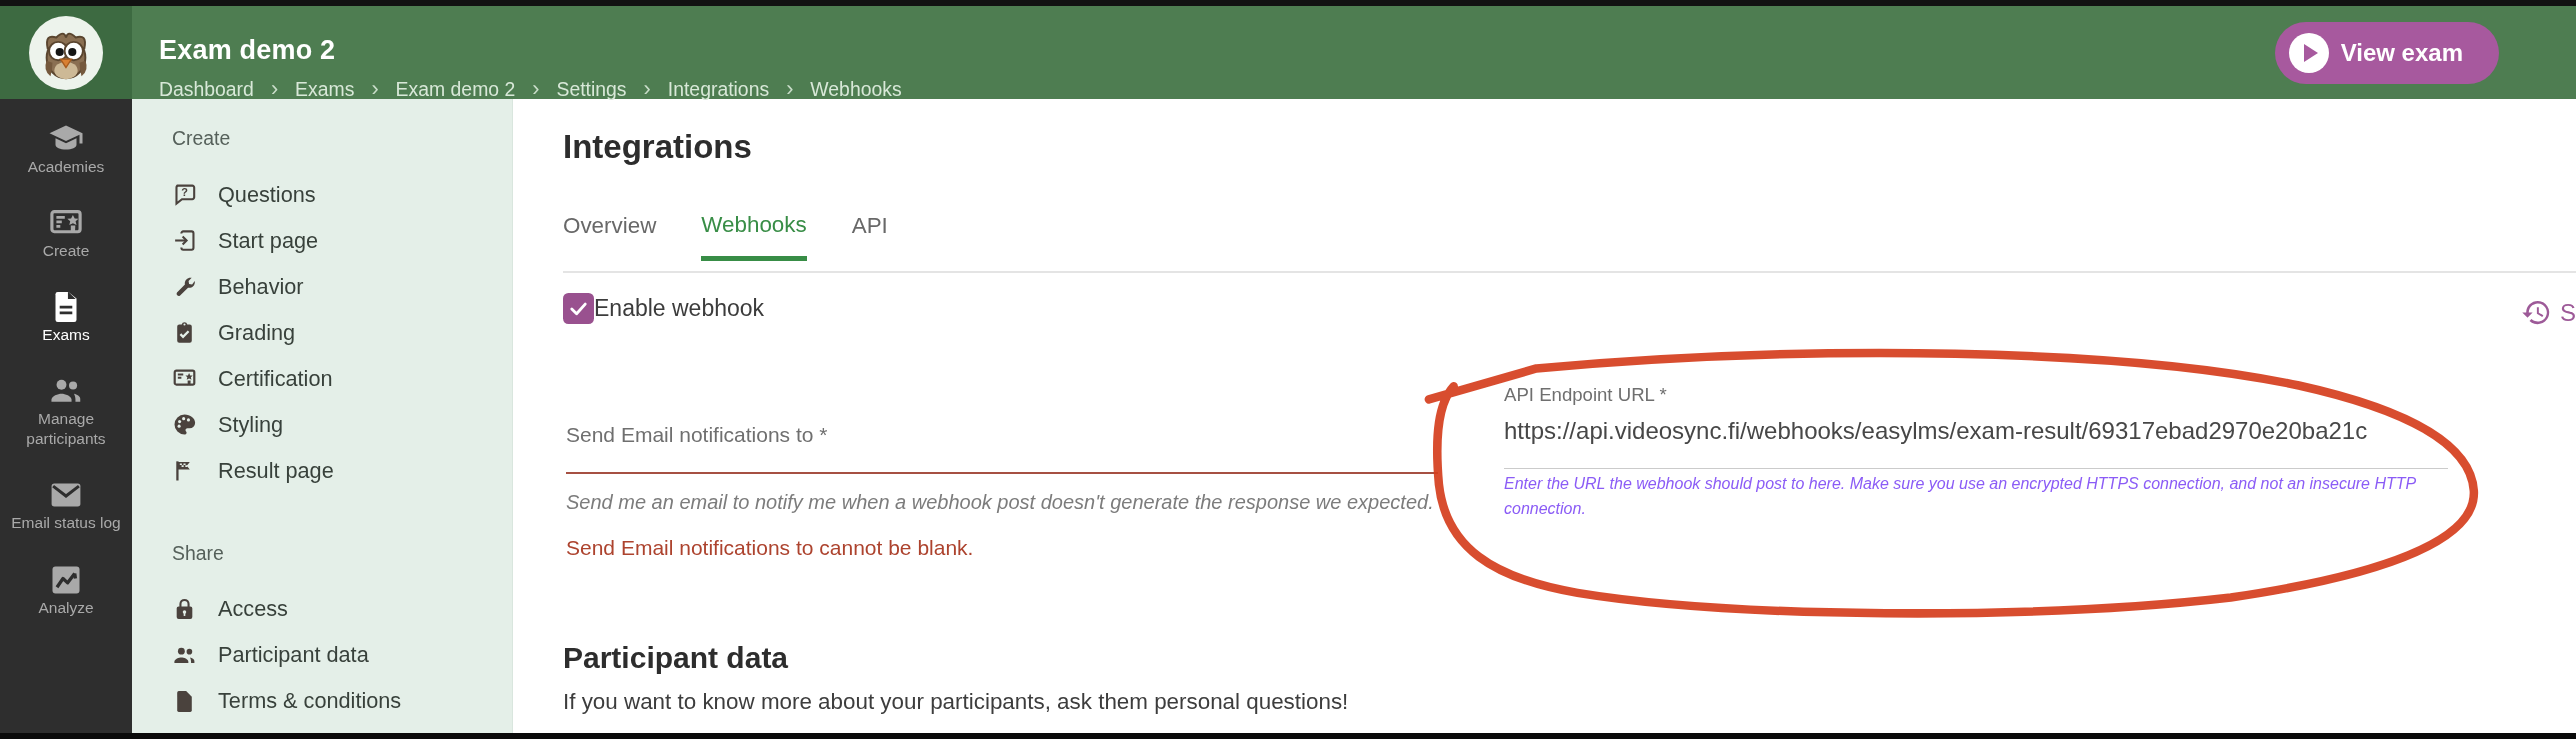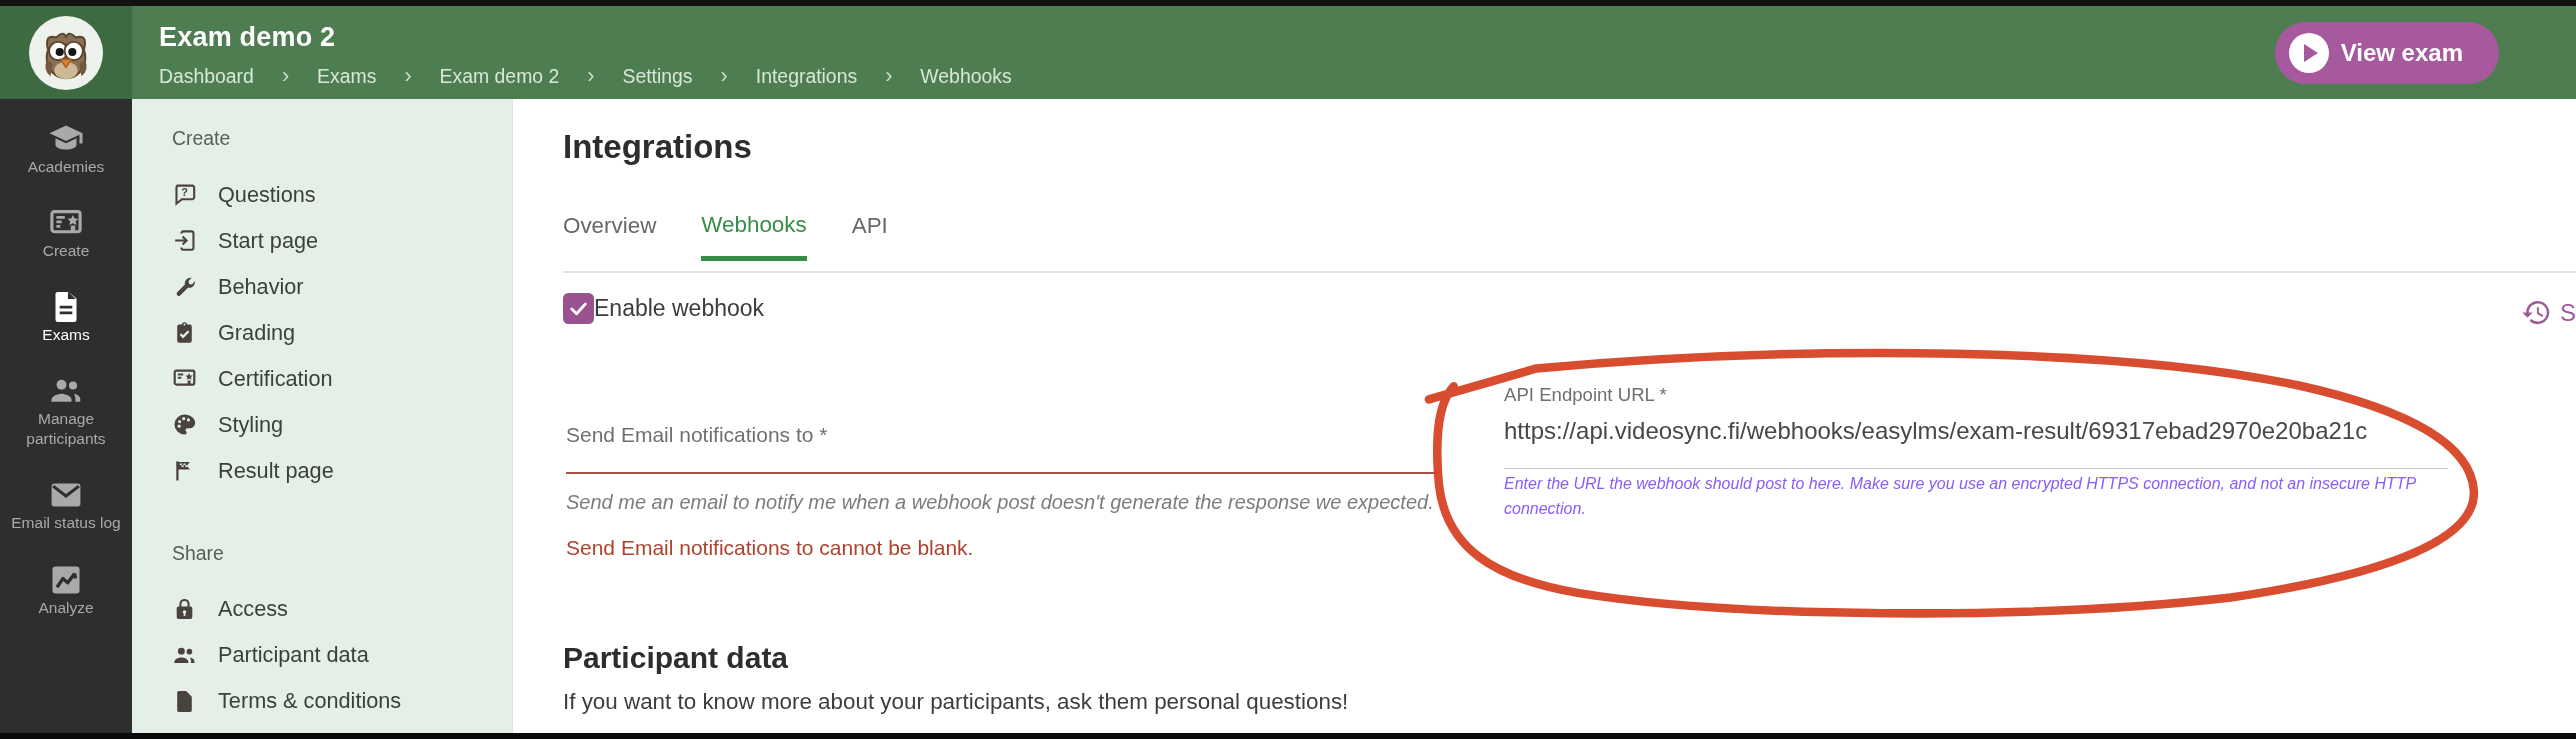--- a/index.html
+++ b/index.html
@@ -9,23 +9,23 @@
 
   .bar-top    { position:absolute; left:0; top:0; width:100%; height:6.2px; background:#121212; z-index:60; }
   .bar-bottom { position:absolute; left:0; bottom:0; width:100%; height:7px; background:#0a0a0a; z-index:60; }
 
   
   .header { position:absolute; left:0; top:6.2px; width:100%; height:93px; background:#4e7d51; z-index:10; }
   .logo-box { position:absolute; left:0; top:0; width:132px; height:93px; background:#3d6a41;
               display:flex; align-items:center; justify-content:center; }
   .logo-circle { width:74px; height:74px; border-radius:50%; background:#edf3ec;
                  display:flex; align-items:center; justify-content:center; overflow:hidden; }
-  .header-text { position:absolute; left:159px; top:16px; }
+  .header-text { position:absolute; left:159px; top:29px; }
   .header-title { font-size:27px; font-weight:bold; color:#ffffff; letter-spacing:0.2px; }
-  .breadcrumbs { margin-top:11.6px; display:flex; align-items:center; gap:28px;
+  .breadcrumbs { margin-top:11.6px; display:flex; align-items:center; gap:17px;
                  font-size:19.4px; color:#d8e8d8; }
   .crumb { cursor:pointer; white-space:nowrap; }
   .crumb-sep { font-size:21.7px; color:#c9ddc9; line-height:1; }
   .view-exam { position:absolute; right:77px; top:15.5px; height:62px; padding:0 36px 0 14px;
                background:#a7599e; border-radius:36px; display:flex; align-items:center; gap:12px;
                cursor:pointer; }
   .play-circle { width:40px; height:40px; border-radius:50%; background:#ffffff;
                  display:flex; align-items:center; justify-content:center; }
   .play-tri { width:0; height:0; border-left:14.7px solid #a7599e;
               border-top:9.3px solid transparent; border-bottom:9.3px solid transparent; margin-left:3.9px; }

